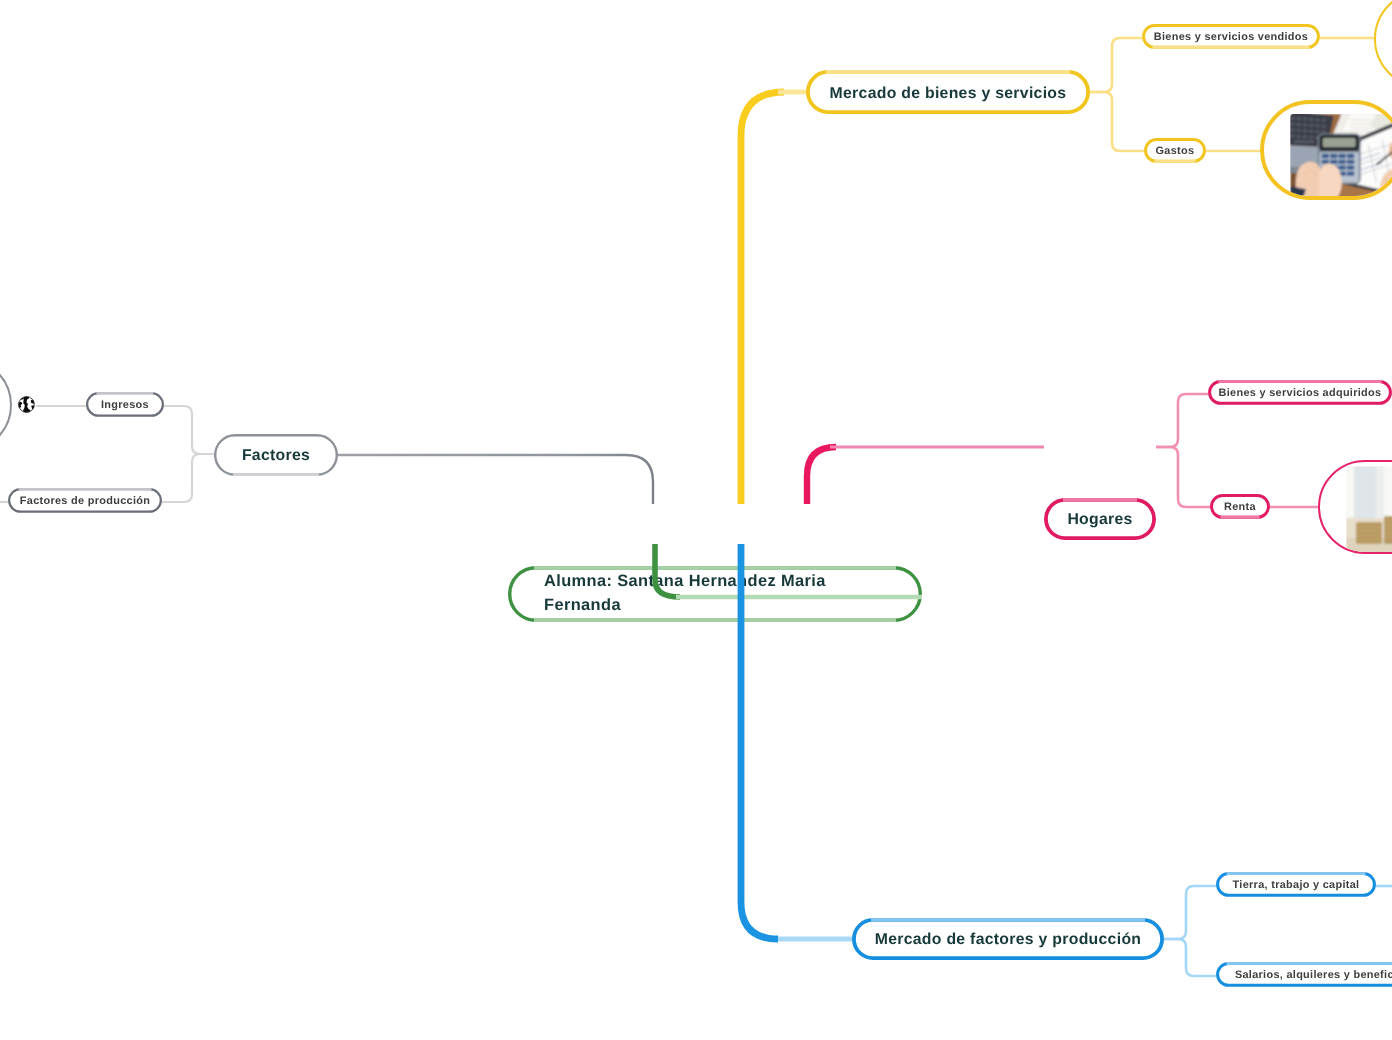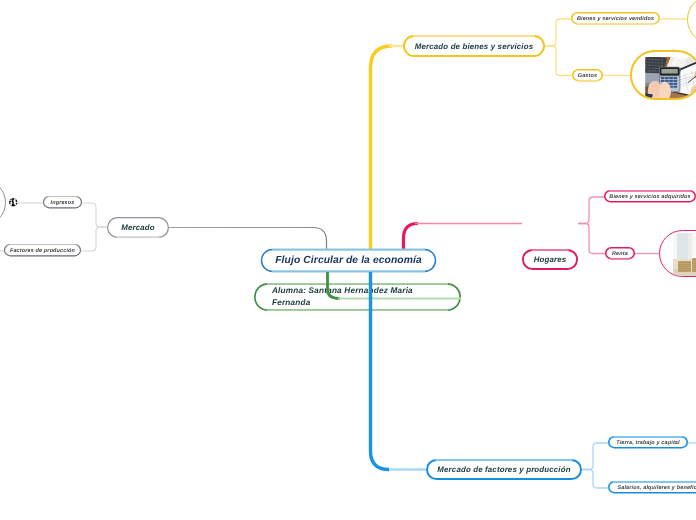--- a/index.html
+++ b/index.html
@@ -4,21 +4,21 @@
 <style>
   html,body{margin:0;padding:0;}
   body{width:696px;height:520px;background:#ffffff;
        font-family:"Liberation Sans",sans-serif;overflow:hidden;position:relative;
        -webkit-font-smoothing:antialiased;text-rendering:geometricPrecision;}
   #canvas{position:absolute;left:0;top:0;width:696px;height:520px;}
   svg.links{position:absolute;left:0;top:0;width:696px;height:520px;overflow:visible;}
 
   .node{position:absolute;box-sizing:border-box;background:#fff;
         display:flex;align-items:center;border-radius:999px;}
-  .lbl{white-space:nowrap;display:block;font-style:italic;}
+  .lbl{white-space:nowrap;display:block;}
 
   
   .mainnode{border:none;justify-content:center;}
   .mainnode .outline,.leaf .outline{position:absolute;left:0;top:0;width:100%;height:100%;}
   .mainnode .lbl,.leaf .lbl{position:relative;}
   .mainnode .lbl{font-weight:bold;font-size:7.9px;color:#17393a;letter-spacing:0.15px;}
 
   
   .leaf{border:none;justify-content:center;}
   .leaf .lbl{font-weight:bold;font-size:5.45px;color:#3d3d3d;letter-spacing:0.16px;
@@ -103,30 +103,20 @@
     </g>
 
     <g fill="none" stroke="#d5d5d5" stroke-width="1.1">
       <path d="M107,227 L100,227 Q96,227 96,223 L96,207 Q96,203 92,203 L82,203"></path>
       <path d="M107,227 L100,227 Q96,227 96,231 L96,247 Q96,251 92,251 L81,251"></path>
       <path d="M43,203 L18,203"></path>
       <path d="M4,251 L0,251"></path>
     </g>
   </svg>
 
-  <div class="node" id="center-node" style="left:261px;top:249px;width:175px;height:23px;border:none;">
-    <svg style="position:absolute;left:-1px;top:-1px;width:177px;height:25px;" viewBox="0 0 177 25" xmlns="http://www.w3.org/2000/svg">
-      <rect x="1.5" y="1.5" width="174" height="22" rx="11" ry="11" fill="#fff"></rect>
-      <path d="M12.5,1.5 A11,11 0 0 0 12.5,23.5" fill="none" stroke="#2a7fc8" stroke-width="1.5"></path>
-      <path d="M164.5,1.5 A11,11 0 0 1 164.5,23.5" fill="none" stroke="#2a7fc8" stroke-width="1.5"></path>
-      <path d="M12,1.6 L165,1.6" stroke="#8cc3e5" stroke-width="2.3"></path>
-      <path d="M12,23.4 L165,23.4" stroke="#8cc3e5" stroke-width="2.3"></path>
-    </svg>
-    <span class="lbl" style="position:relative;">Flujo Circular de la economía</span>
-  </div>
 
   <div class="node" id="alumna-node" style="left:254px;top:283px;width:207px;height:28px;padding-left:18px;">
       <svg class="outline" viewBox="0 0 207 28">
         <path d="M14,0.85 H193 A13.15,13.15 0 0 1 193,27.15 H14 A13.15,13.15 0 0 1 14,0.85 Z" fill="#fff"></path>
         <path d="M193,0.85 A13.15,13.15 0 0 1 193,27.15 H14 A13.15,13.15 0 0 1 14,0.85 H193" fill="none" stroke="#3f9142" stroke-width="1.7"></path>
         <path d="M13,0.85 H194" fill="none" stroke="#a7cfa4" stroke-width="1.7"></path>
         <path d="M13,27.15 H194" fill="none" stroke="#a7cfa4" stroke-width="1.7"></path>
       </svg>
     <span class="lbl">Alumna: Santana Hernandez Maria Fernanda</span>
   </div>
@@ -157,21 +147,21 @@
       </svg>
     <span class="lbl">Mercado de factores y producción</span>
   </div>
 
   <div class="node mainnode" style="left:107px;top:217px;width:62px;height:21px;">
       <svg class="outline" viewBox="0 0 62 21">
         <path d="M10.5,0.6 H51.5 A9.9,9.9 0 0 1 51.5,20.4 H10.5 A9.9,9.9 0 0 1 10.5,0.6 Z" fill="#fff"></path>
         <path d="M51.5,0.6 A9.9,9.9 0 0 1 51.5,20.4 H10.5 A9.9,9.9 0 0 1 10.5,0.6 H51.5" fill="none" stroke="#8d9199" stroke-width="1.2"></path>
         <path d="M9.5,20.4 H52.5" fill="none" stroke="#cfd1d5" stroke-width="1.2"></path>
       </svg>
-    <span class="lbl">Mercado</span>
+    <span class="lbl">Factores</span>
   </div>
 
   <div class="node leaf" style="left:571px;top:12.3px;width:89px;height:12.4px;">
       <svg class="outline" viewBox="0 0 89 12.4">
         <path d="M6.2,0.75 H82.8 A5.45,5.45 0 0 1 82.8,11.65 H6.2 A5.45,5.45 0 0 1 6.2,0.75 Z" fill="#fff"></path>
         <path d="M82.8,0.75 A5.45,5.45 0 0 1 82.8,11.65 H6.2 A5.45,5.45 0 0 1 6.2,0.75 H82.8" fill="none" stroke="#f2c41e" stroke-width="1.5"></path>
         <path d="M5.2,11.65 H83.8" fill="none" stroke="#fbe08b" stroke-width="1.5"></path>
       </svg>
     <span class="lbl">Bienes y servicios vendidos</span>
   </div>

